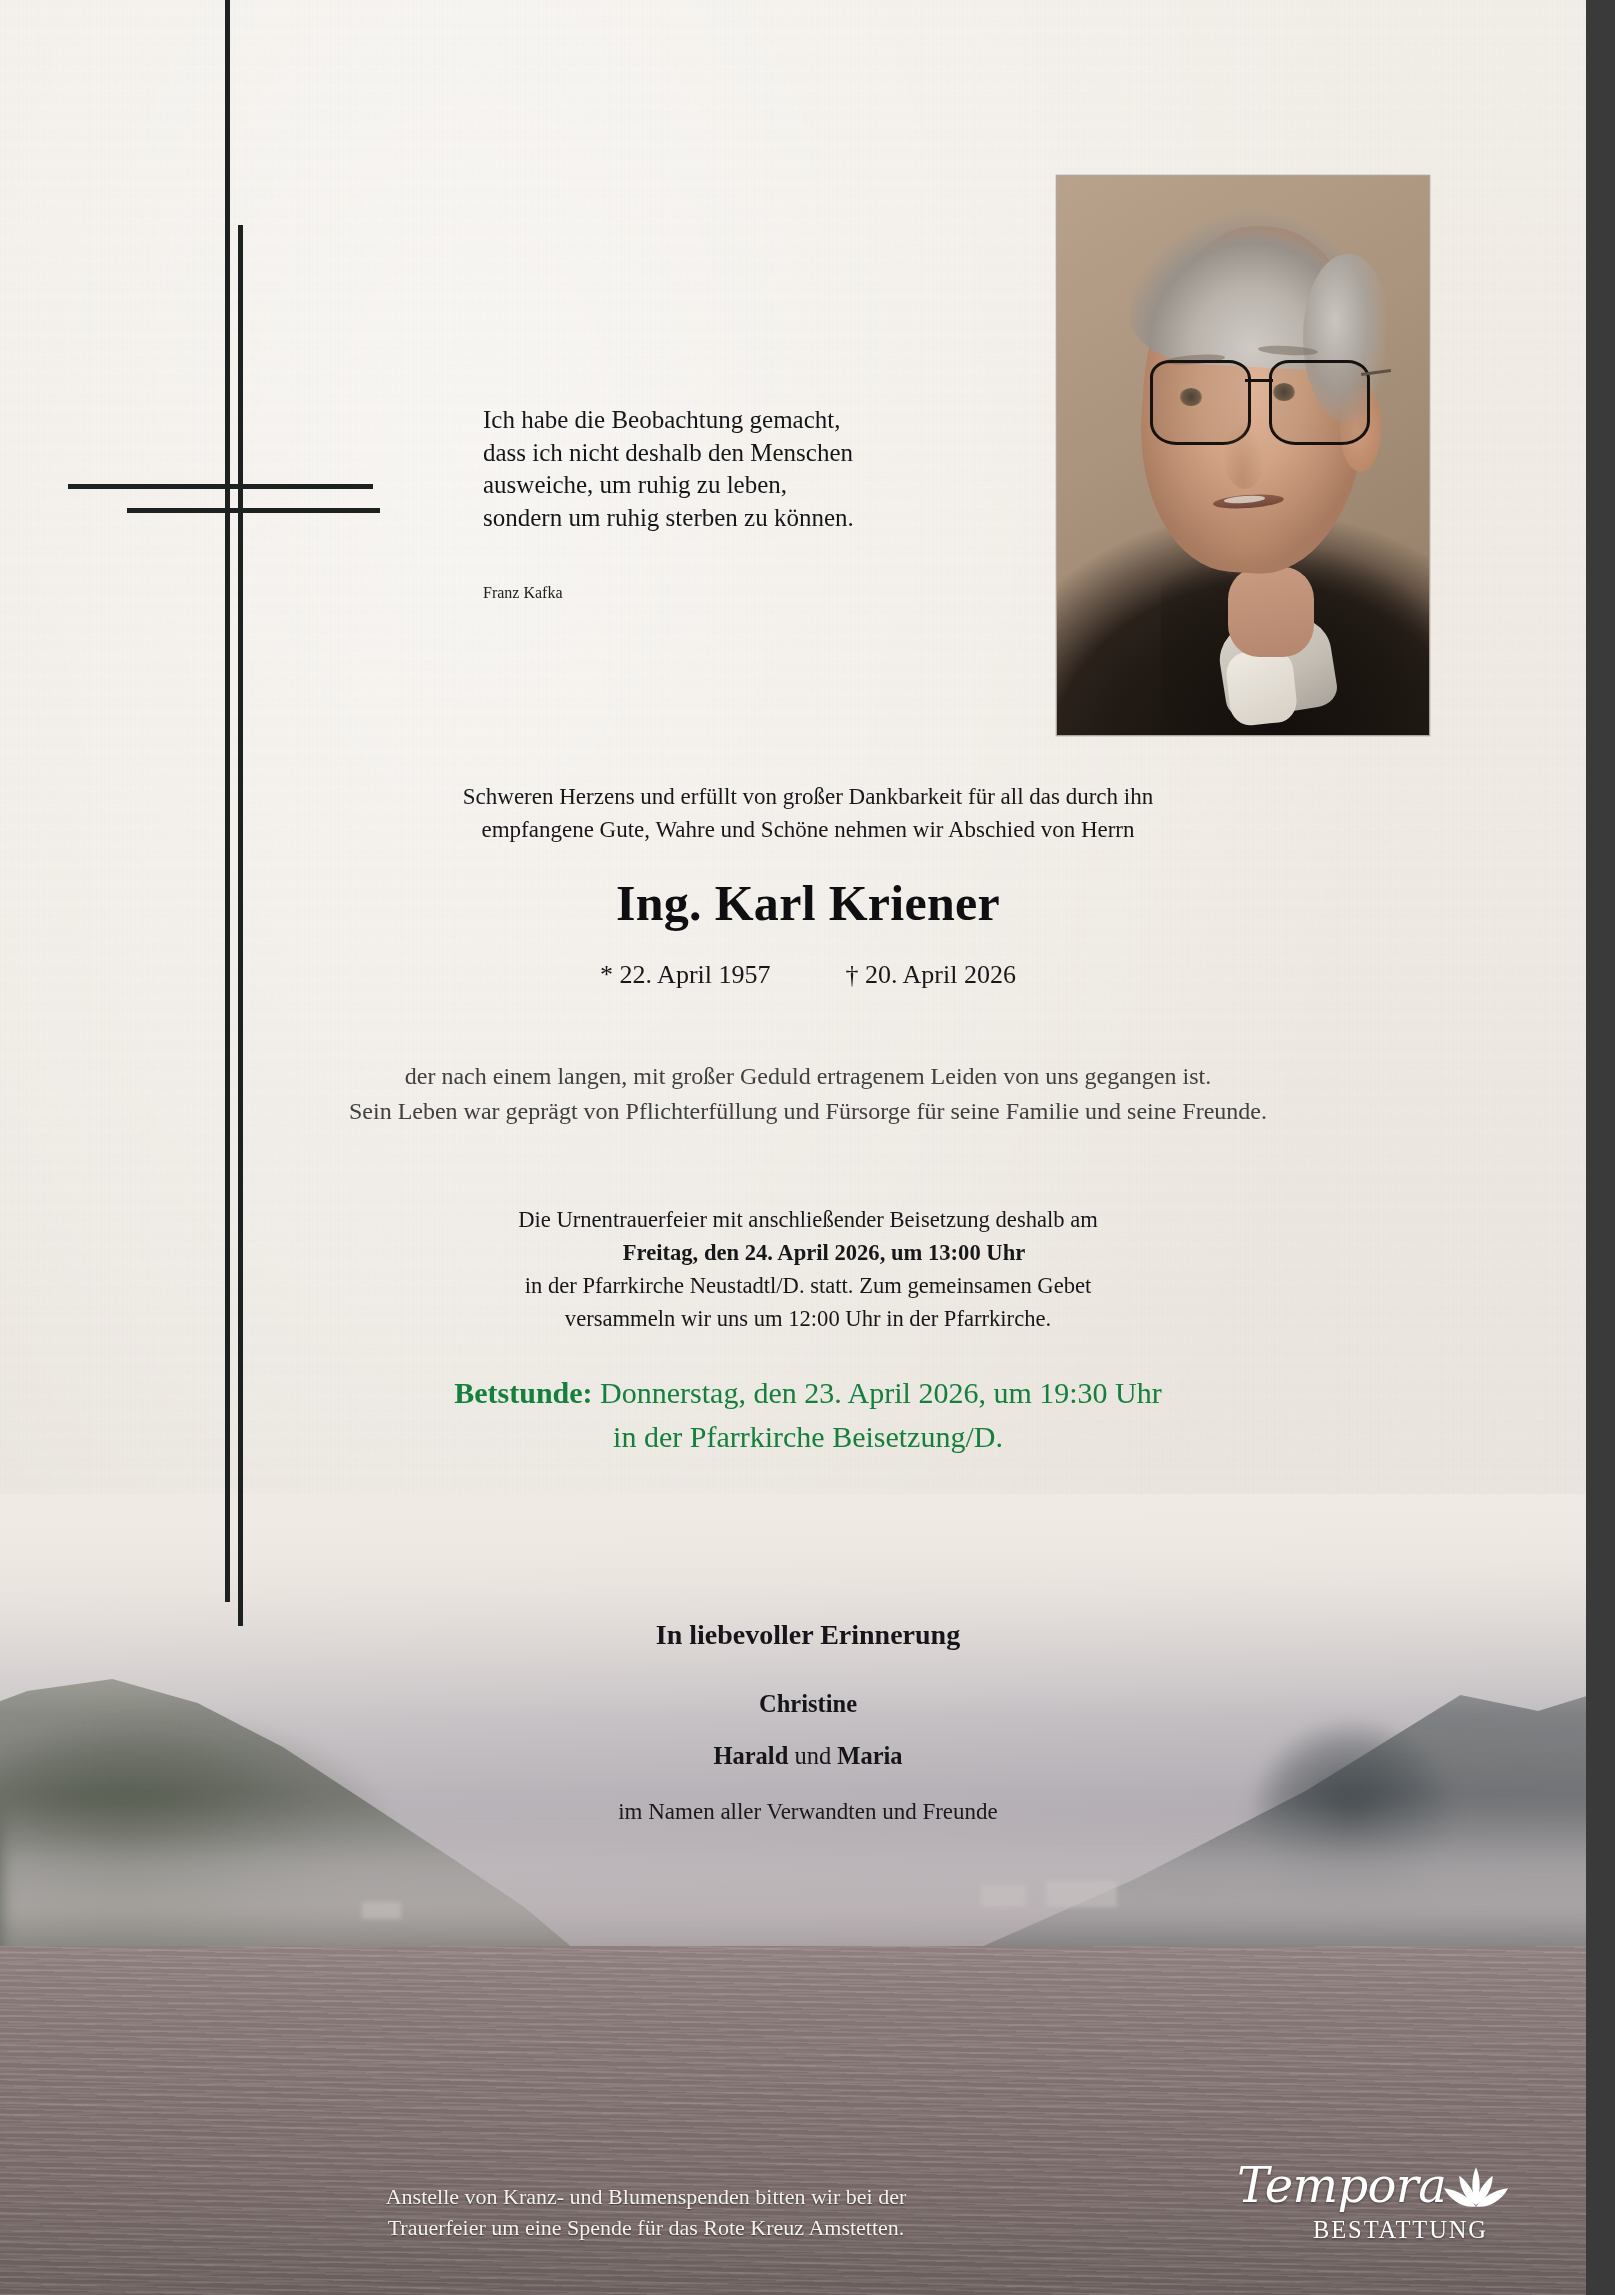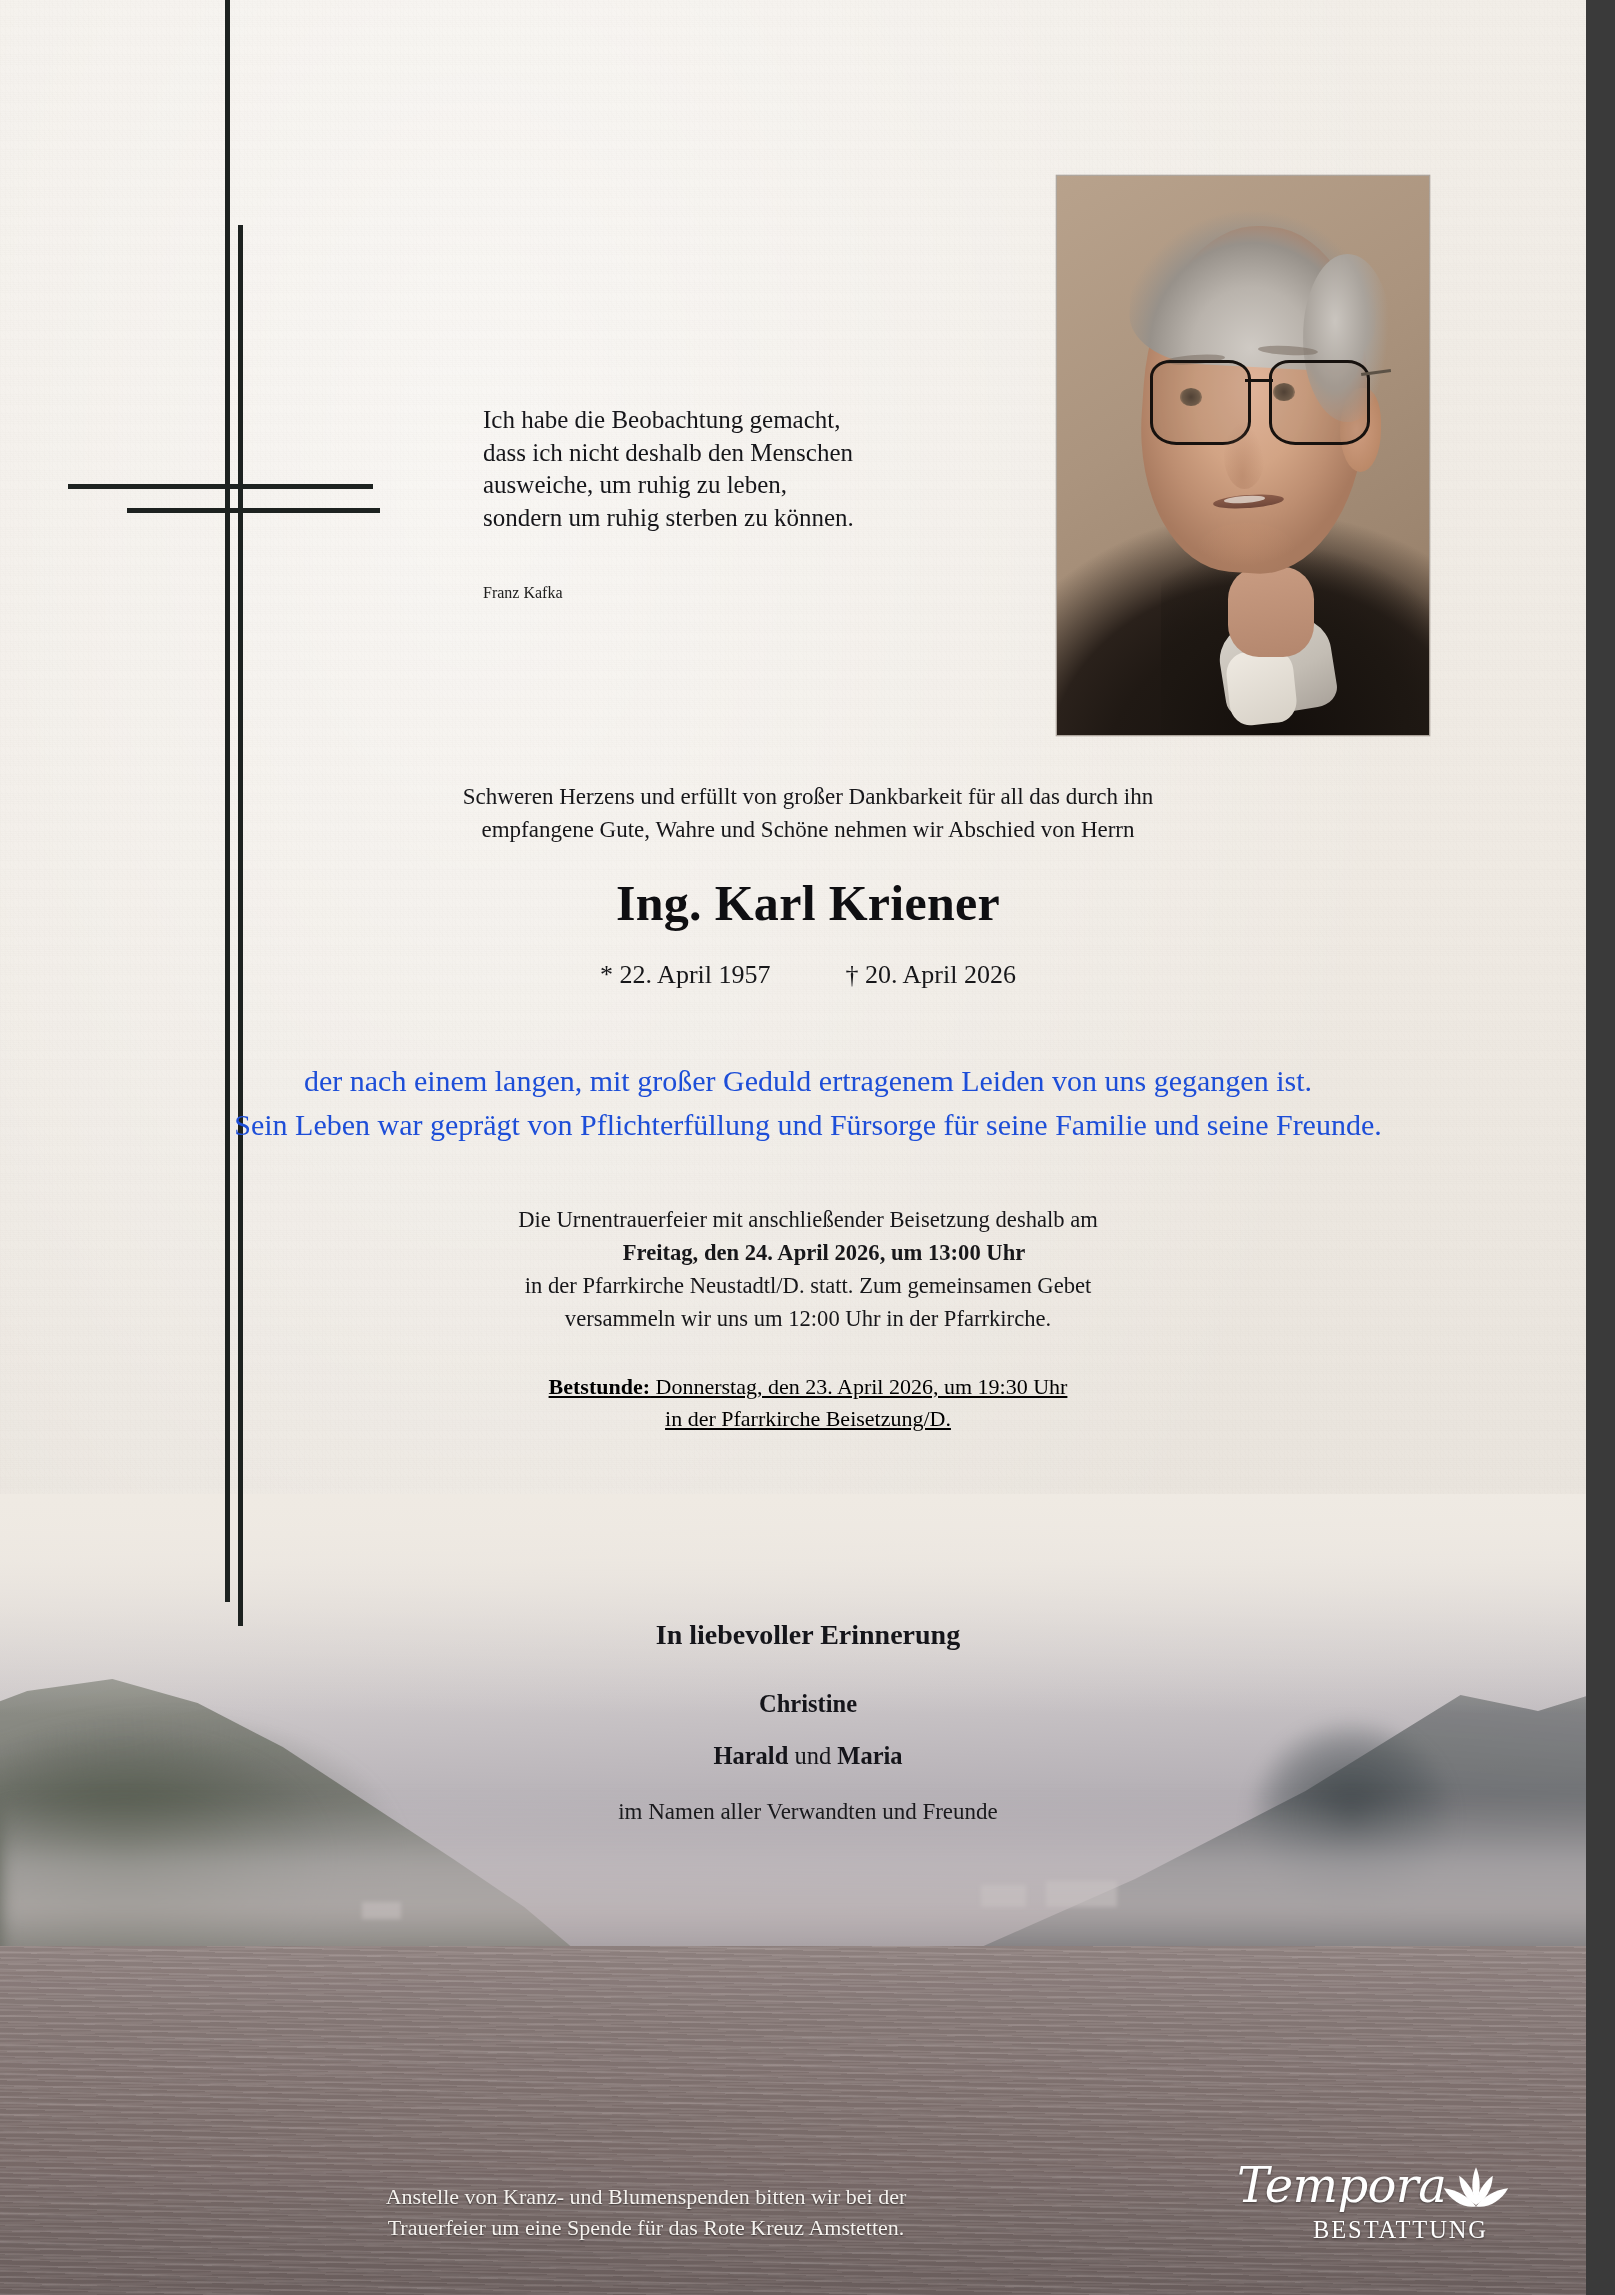--- a/index.html
+++ b/index.html
@@ -251,26 +251,26 @@
     font-size: 16px; color:#20201f;
   }
 
   .center { position:absolute; left:0; width:1616px; text-align:center; }
 
   .intro { top:781px; font-size:23px; line-height:1.42; color:#17171a; }
   .name  { top:874px; font-size:50px; font-weight:bold; letter-spacing:0.3px; color:#0f0f12; }
   .dates { top:960px; font-size:26px; color:#17171a; }
   .dates .gap { display:inline-block; width:62px; }
 
-  .para2 { top:1059px; font-size:30px; line-height:1.45; color:#1d4ed8; }
+  .para2 { top:1059px; font-size:24px; line-height:1.45; color:#404040; }
 
   .svc   { top:1204px; font-size:22.6px; line-height:1.46; color:#17171a; }
   .svc b { font-weight:bold;margin-left:32px; }
 
-  .bet   { top:1371px; font-size:22px; line-height:1.46; color:#000000;text-decoration:underline; }
+  .bet   { top:1371px; font-size:30px; line-height:1.46; color:#15803d; }
   .place { top:1466px; font-size:20.7px; color:#1b1b1e; }
 
   .memhead { top:1619px; font-size:28px; font-weight:bold; color:#15151a; }
   .mem1    { top:1690px; font-size:24.5px; font-weight:bold; color:#15151a; }
   .mem2    { top:1742px; font-size:24.5px; font-weight:bold; color:#15151a; }
   .mem2 .lt{ font-weight:normal; }
   .mem3    { top:1799px; font-size:23px; color:#1a1a1d; }
 
   .donate {
     position:absolute; left:194px; top:2181px; width:904px;

